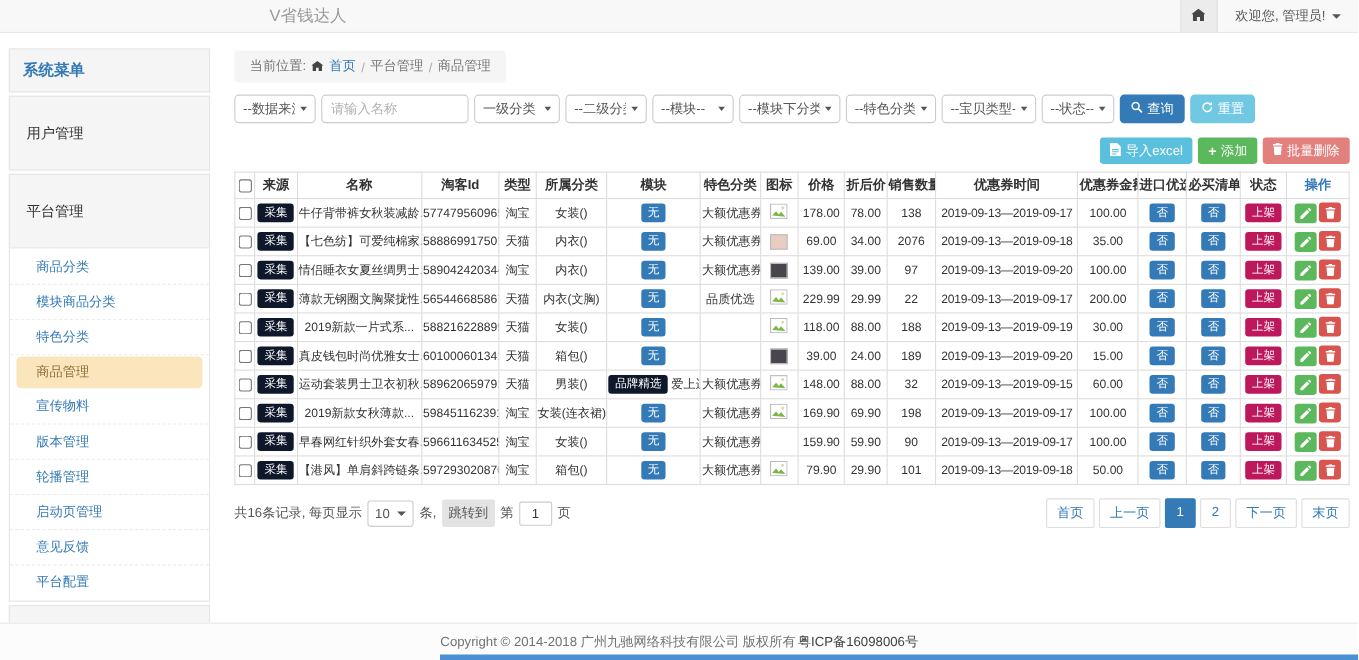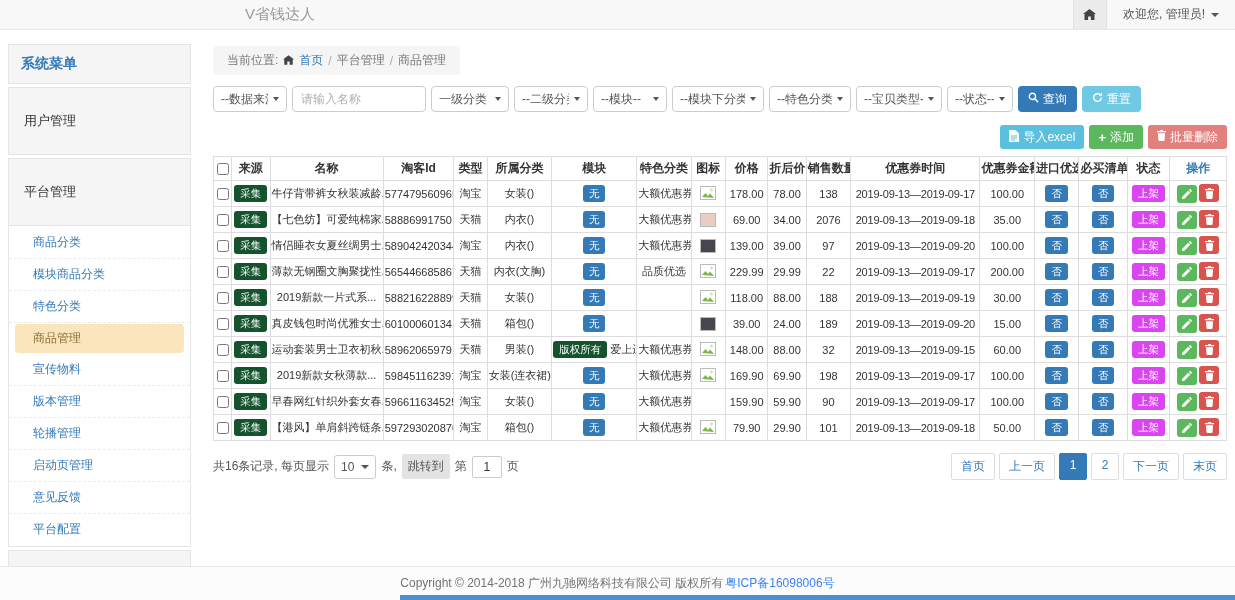--- a/index.html
+++ b/index.html
@@ -50,41 +50,41 @@
 
   
   table.grid { width: 100%; border-collapse: collapse; table-layout: fixed; }
   .grid th, .grid td { border: 1px solid #ddd; text-align: center; vertical-align: middle; padding: 3px 1px; white-space: nowrap; overflow: hidden; }
   .grid th { font-size: 12px; font-weight: bold; color: #333; height: 15px; }
   .grid td { font-size: 11px; color: #333; height: 26px; }
   .grid th.op-head { color: #337ab7; }
   .col-name { font-size: 10.5px; }
   .col-time { font-size: 11px; letter-spacing: -0.2px; }
   .badge { display: inline-block; padding: 2px 6px; border-radius: 3px; color: #fff; font-size: 10.5px; line-height: 1.2; }
-  .b-orange { background: #14532d; }
+  .b-orange { background: #0f172a; }
   .b-blue { background: #337ab7; cursor: pointer; }
-  .b-green { background: #d946ef; cursor: pointer; }
+  .b-green { background: #be185d; cursor: pointer; }
   .module-cell { display: inline-flex; align-items: center; gap: 3px; }
   .thumb { display: inline-block; width: 16px; height: 14px; border: 1px solid #bbb; vertical-align: middle; }
   .op-btn { width: 20px; height: 18px; border: none; border-radius: 3px; display: inline-flex; align-items: center; justify-content: center; cursor: pointer; margin: 0 1px; }
   .op-edit { background: #5cb85c; }
   .op-del { background: #d9534f; }
 
   
   .pager-row { margin-top: 12px; display: flex; align-items: center; font-size: 12px; color: #555; gap: 5px; }
   .per-page { border: 1px solid #ccc; border-radius: 3px; height: 24px; display: inline-flex; align-items: center; gap: 7px; padding: 0 6px; background: #fff; cursor: pointer; }
   .jump-btn { background: #e3e3e3; border-radius: 2px; padding: 4px 6px; color: #555; cursor: pointer; }
   .page-input { width: 30px; height: 22px; border: 1px solid #ccc; border-radius: 2px; text-align: center; font-size: 12px; color: #333; }
   .pages { margin-left: auto; display: flex; gap: 4px; }
   .page-btn { min-width: 28px; padding: 4px 9px; border: 1px solid #ddd; background: #fff; color: #337ab7; text-align: center; border-radius: 2px; cursor: pointer; font-size: 12px; }
   .page-btn.active { background: #337ab7; border-color: #337ab7; color: #fff; }
 
   
   .footer { position: absolute; left: 0; right: 0; bottom: 0; height: 34px; border-top: 1px solid #e7e7e7; background: #fcfcfc; display: flex; align-items: center; justify-content: center; font-size: 12px; color: #737373; gap: 2px; }
-  .footer a { color: #3b82f6; text-decoration: none; cursor: pointer; }
+  .footer a { color: #404040; text-decoration: none; cursor: pointer; }
   .bottom-bar { position: absolute; left: 400px; right: 0; bottom: 0; height: 5px; background: #4a90d2; z-index: 5; }
   input[type="checkbox"] { width: 12px; height: 12px; margin: 0; vertical-align: middle; }
 </style>
 </head>
 <body>
 
 <div class="page">
 
   <header class="topbar">
     <div class="brand">V省钱达人</div>
@@ -448,21 +448,21 @@
                 </span></td>
             </tr>
             <tr>
               <td><input type="checkbox" style=""></td>
               <td><span class="badge b-orange">采集</span></td>
               <td class="col-name">运动套装男士卫衣初秋...</td>
               <td>589620659791</td>
               <td>天猫</td>
               <td>男装()</td>
               <td><span class="module-cell">
-                  <span class="badge b-orange">版权所有</span>
+                  <span class="badge b-orange">品牌精选</span>
                   <span>爱上运动</span>
                 </span></td>
               <td>大额优惠券</td>
               <td><span><svg width="16" height="14" viewBox="0 0 16 14">
                     <rect x="0.5" y="0.5" width="15" height="13" fill="#fff" stroke="#bbb"></rect>
                     <path d="M2 11l3.5-4 2.5 3 2-2.5 4 4.5z" fill="#7ab648"></path>
                     <circle cx="11.5" cy="4" r="1.4" fill="#cde3ac"></circle>
                   </svg></span></td>
               <td>148.00</td>
               <td>88.00</td>

